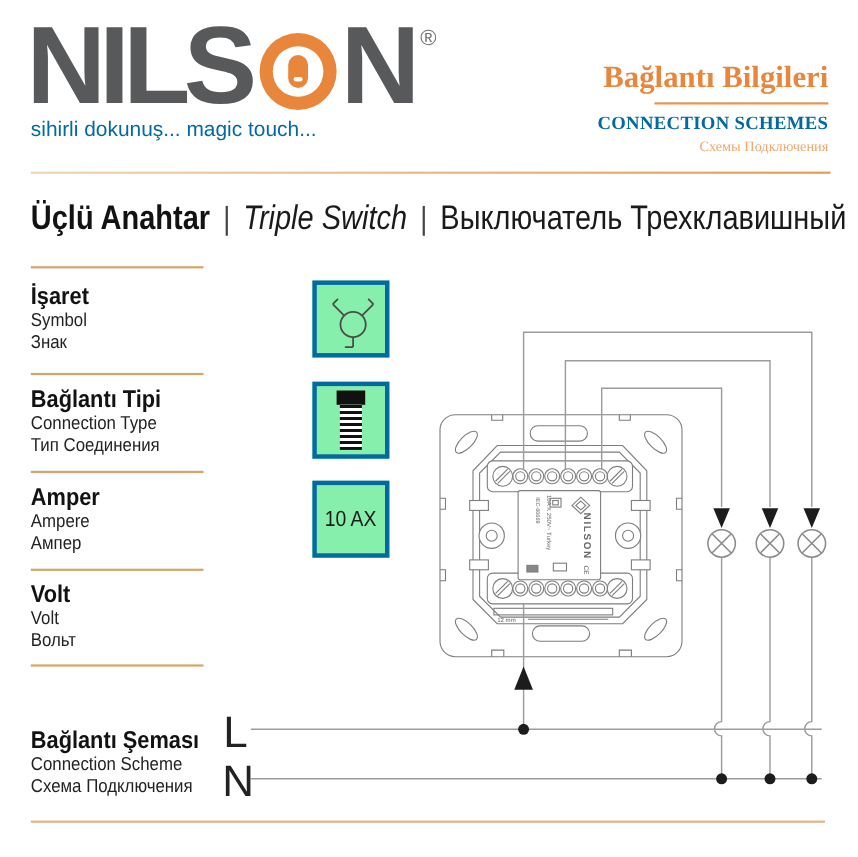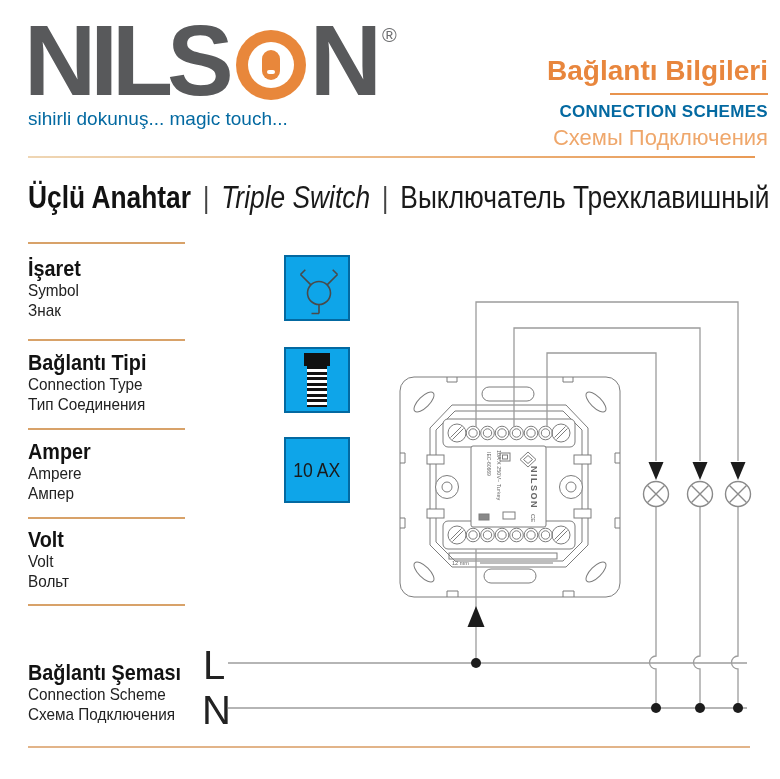--- a/index.html
+++ b/index.html
@@ -10,45 +10,45 @@
   .logo-row{position:absolute;left:24px;top:14px;display:flex;align-items:flex-start;}
   .logo-text{font-size:100px;line-height:92px;font-weight:bold;color:#58595b;letter-spacing:-6px;}
   .logo-o{width:70px;height:70px;background:#e8873b;border-radius:50%;position:relative;margin:16px 4px 0 8px;}
   .logo-o-inner{position:absolute;left:12px;top:12px;width:46px;height:46px;background:#fff;border-radius:50%;}
   .logo-o-pill{position:absolute;left:14px;top:8px;width:18px;height:30px;background:#e8873b;border-radius:9px;}
   .logo-o-dash{position:absolute;left:5px;top:20px;width:8px;height:4px;background:#fff;border-radius:2px;}
   .logo-reg{font-size:20px;color:#6d6e70;margin:10px 0 0 6px;font-weight:normal;}
   .tagline{position:absolute;left:28px;top:109px;font-size:19px;line-height:20px;color:#0369a1;text-align:center;}
 
   
-  .header-right{position:absolute;right:12px;top:56px;text-align:right;}
+  .header-right{position:absolute;right:27px;top:56px;text-align:right;font-family:Liberation Serif, serif;}
   .hr-tr{font-size:28px;line-height:30px;font-weight:bold;color:#e8863d;}
   .hr-underline{height:2px;width:158px;background:#e8934e;margin:7px 0 7px auto;}
   .hr-en{font-size:17px;font-weight:bold;color:#0369a1;letter-spacing:0.3px;}
-  .hr-ru{font-size:22px;color:#efa76b;margin-top:3px;}
+  .hr-ru{font-size:13px;color:#efa76b;margin-top:3px;}
   .top-rule{position:absolute;left:28px;top:156px;width:727px;height:2px;
             background:linear-gradient(to right,#efd6b4,#e99a55);}
 
   
   .product-title{position:absolute;left:28px;top:180px;display:flex;align-items:baseline;gap:14px;
                  font-size:31px;white-space:nowrap;transform:scaleX(0.85);transform-origin:0 50%;}
   .pt-tr{font-weight:bold;color:#121212;}
   .pt-sep{color:#444;font-size:29px;}
   .pt-en{font-style:italic;color:#1a1a1a;}
   .pt-ru{color:#1a1a1a;}
 
   
   .spec-section{position:absolute;left:28px;width:240px;transform:scaleX(0.9);transform-origin:0 0;}
   .spec-tr{font-size:22px;font-weight:bold;line-height:25px;color:#121212;white-space:nowrap;}
   .spec-en,.spec-ru{font-size:17px;line-height:20px;color:#222;white-space:nowrap;}
   .sep{position:absolute;left:28px;width:157px;height:2px;background:#d8a269;}
   .bottom-rule{position:absolute;left:28px;top:746px;width:722px;height:2px;background:#e2b489;}
 
   
-  .spec-box{position:absolute;left:284px;width:62px;height:62px;border:2px solid #0369a1;background:#0ea5e9;
+  .spec-box{position:absolute;left:284px;width:62px;height:62px;border:4px solid #0369a1;background:#86efac;
             display:flex;align-items:center;justify-content:center;}
   .spec-box-text{font-size:20px;color:#1a1a1a;white-space:nowrap;transform:scaleX(0.88);}
   .screw-icon{width:26px;height:54px;display:flex;flex-direction:column;align-items:center;}
   .screw-head{width:26px;height:13px;background:#111;}
   .screw-shaft{width:20px;height:41px;
                background:repeating-linear-gradient(180deg,#111 0 3px,#fff 3px 5.5px);}
 
   
   .diagram{position:absolute;left:0;top:0;}
   .diagram text{font-family:"Liberation Sans",sans-serif;}

